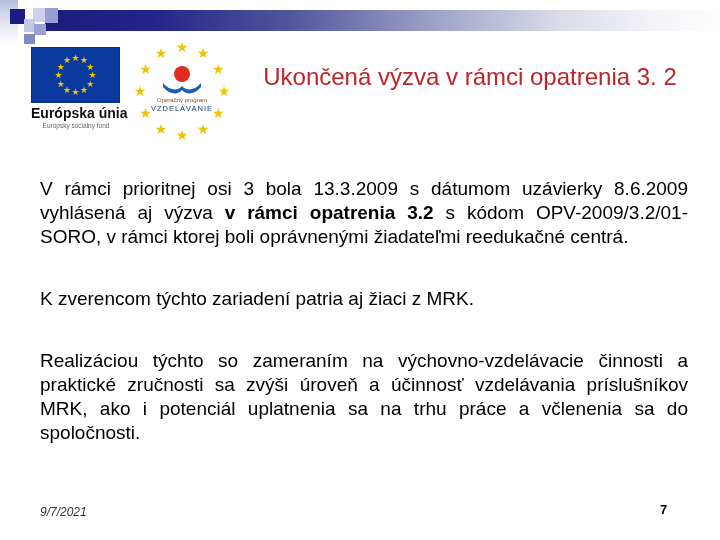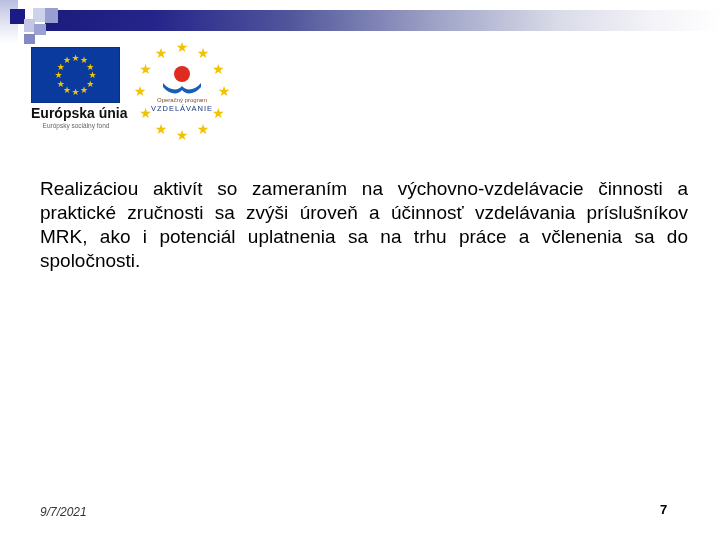--- a/index.html
+++ b/index.html
@@ -104,21 +104,24 @@
       <span class="star" style="left: 82.3731px; top: 71px; font-size: 14px; color: rgb(242, 195, 0);">★</span>
       <span class="star" style="left: 67px; top: 87.1051px; font-size: 14px; color: rgb(242, 195, 0);">★</span>
       <span class="star" style="left: 46px; top: 93px; font-size: 14px; color: rgb(242, 195, 0);">★</span>
       <span class="star" style="left: 25px; top: 87.1051px; font-size: 14px; color: rgb(242, 195, 0);">★</span>
       <span class="star" style="left: 9.62693px; top: 71px; font-size: 14px; color: rgb(242, 195, 0);">★</span>
       <span class="star" style="left: 4px; top: 49px; font-size: 14px; color: rgb(242, 195, 0);">★</span>
       <span class="star" style="left: 9.62693px; top: 27px; font-size: 14px; color: rgb(242, 195, 0);">★</span>
       <span class="star" style="left: 25px; top: 10.8949px; font-size: 14px; color: rgb(242, 195, 0);">★</span>
     </div>
 
+  <div class="title">Ukončená výzva v rámci opatrenia 3. 2</div>
 
   <div class="body-text">
-    <p class="justify">Realizáciou aktivít so zameraním na výchovno-vzdelávacie činnosti a praktické zručnosti sa zvýši úroveň a účinnosť vzdelávania príslušníkov MRK, ako i potenciál uplatnenia sa na trhu práce a včlenenia sa do spoločnosti.</p>
+    <p class="justify"><span>V rámci prioritnej osi 3 bola 13.3.2009 s dátumom uzávierky 8.6.2009 vyhlásená aj výzva </span><b>v rámci opatrenia 3.2</b><span> s kódom OPV-2009/3.2/01-SORO, v rámci ktorej boli oprávnenými žiadateľmi reedukačné centrá.</span></p>
+    <p>K zverencom týchto zariadení patria aj žiaci z MRK.</p>
+    <p class="justify">Realizáciou týchto so zameraním na výchovno-vzdelávacie činnosti a praktické zručnosti sa zvýši úroveň a účinnosť vzdelávania príslušníkov MRK, ako i potenciál uplatnenia sa na trhu práce a včlenenia sa do spoločnosti.</p>
   </div>
 
   <div class="footer-date">9/7/2021</div>
   <div class="page-number">7</div>
 
 </div>
 
 </body></html>

